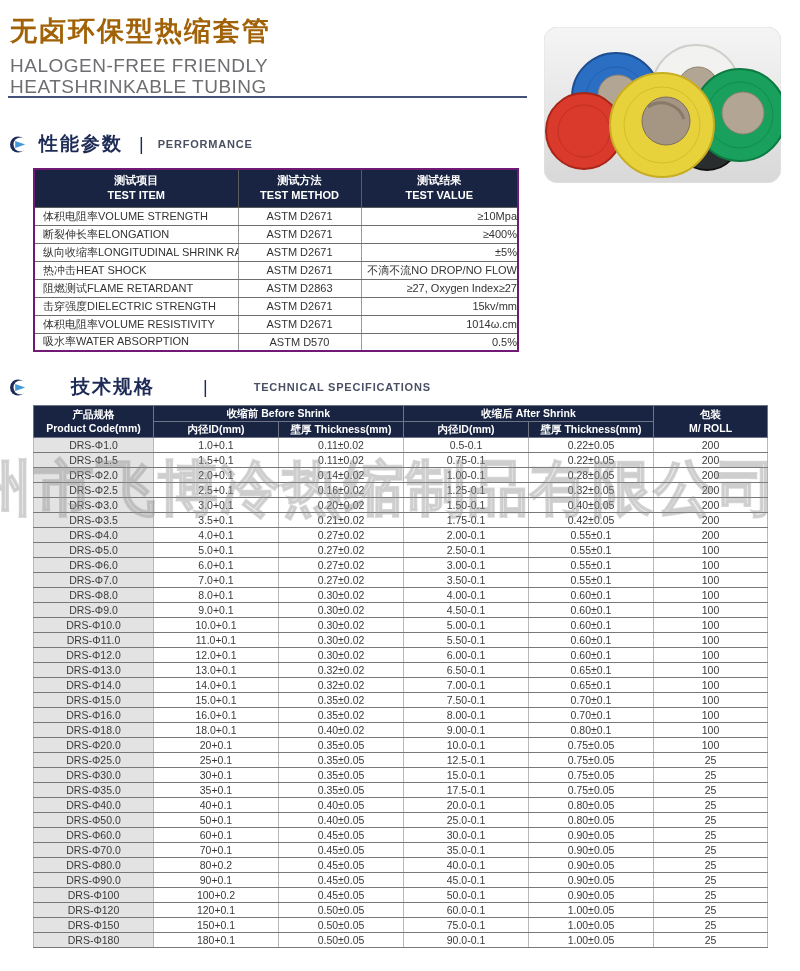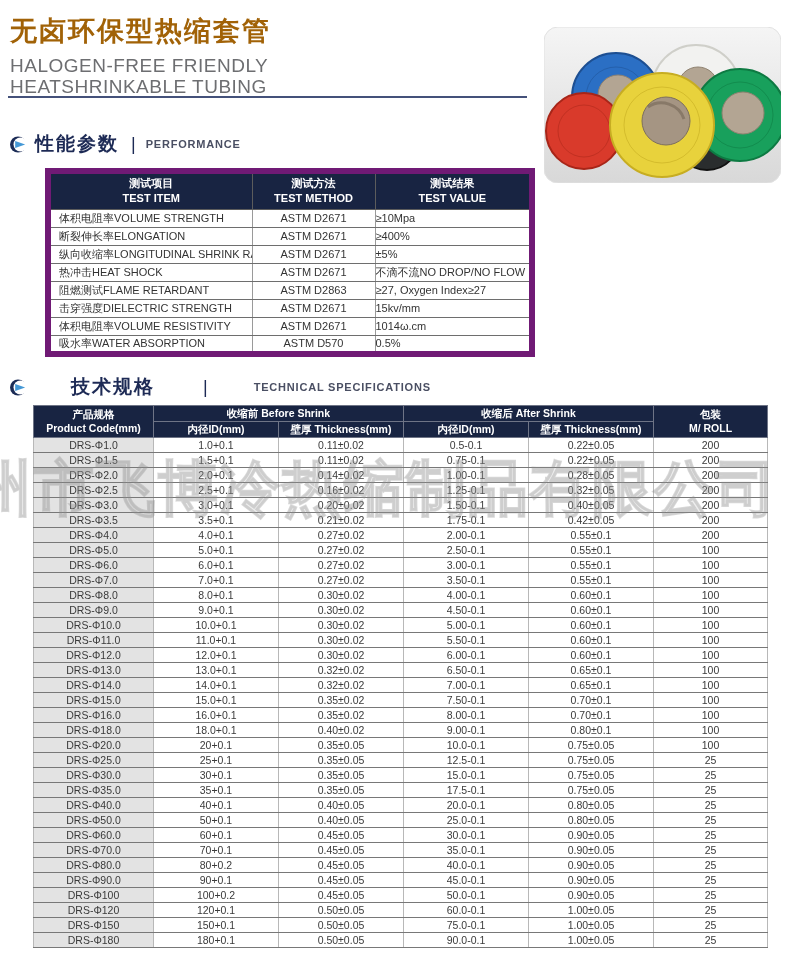--- a/index.html
+++ b/index.html
@@ -24,31 +24,31 @@
   .sec-cn { font-size:19px; font-weight:bold; color:#1d2a55; letter-spacing:2px; }
   .sec-sep { font-size:18px; color:#1d2a55; font-weight:300; margin:0 2px 0 4px; }
   .sec-en { font-size:11px; font-weight:bold; color:#4a4f63; letter-spacing:0.8px; }
 
   
   table { border-collapse:collapse; table-layout:fixed; }
   th, td { overflow:hidden; white-space:nowrap; }
 
   
   .perf { position:absolute; left:33px; top:168px; width:484px;
-          border:6px solid #701a75;margin-left:12px; }
+          border:2px solid #701a75; }
   .perf thead th { background:#182442; color:#ffffff; height:38px;
                    font-size:11px; font-weight:bold; text-align:center;
                    border:1px solid #5c5c5c; line-height:1.35; }
   .perf tbody td { height:18px; font-size:11px; color:#333;
                    border-top:1px solid #6e6e6e; border-bottom:1px solid #6e6e6e;
                    border-left:1px solid #9a9a9a; border-right:1px solid #9a9a9a;
                    background:#fff; }
   .perf td:nth-child(1) { text-align:left; padding-left:8px; }
   .perf td:nth-child(2) { text-align:center; }
-  .perf td:nth-child(3) { text-align:left; padding-left:0; }
+  .perf td:nth-child(3) { text-align:right; padding-left:0; }
 
   
   .spec { position:absolute; left:33px; top:405px; width:734px;
           border:1px solid #5c5c5c; }
   .spec thead th { background:#182442; color:#ffffff; height:16px;
                    font-size:10.5px; font-weight:bold; text-align:center;
                    border:1px solid #6e7486; line-height:1.3; }
   .spec thead th div { line-height:1.3; }
   .spec tbody td { height:15px; font-size:10.5px; color:#3a3a3a; text-align:center;
                    border-top:1px solid #787878; border-bottom:1px solid #787878;
@@ -108,21 +108,21 @@
         <circle cx="199" cy="86" r="21" fill="#b3a593" stroke="#8f8270"></circle>
 
         <circle cx="118" cy="98" r="52" fill="#e8d23c" stroke="#c7ad22" stroke-width="2"></circle>
         <circle cx="118" cy="98" r="38" fill="none" stroke="#c7ad22" stroke-width="1" opacity="0.6"></circle>
         <circle cx="122" cy="94" r="24" fill="#a59583" stroke="#7d6f5e"></circle>
         <path d="M104 80 A24 24 0 0 1 140 92" fill="none" stroke="#6b5d4d" stroke-width="3" opacity="0.5"></path>
       </g>
     </svg>
   </div>
 
-  <div class="section-head" style="left:10px; top:131px;">
+  <div class="section-head" style="left:10px; top:131px;gap:12px;">
     <svg class="icon" viewBox="0 0 17 17">
       <circle cx="8" cy="8.5" r="8" fill="#1c2c56"></circle>
       <circle cx="10.4" cy="8.5" r="6.9" fill="#ffffff"></circle>
       <path d="M5.2 5.1 L15.2 8.5 L5.2 11.9 Z" fill="#4498d6"></path>
     </svg>
     <span class="sec-cn">性能参数</span>
     <span class="sec-sep">|</span>
     <span class="sec-en">PERFORMANCE</span>
   </div>
 

